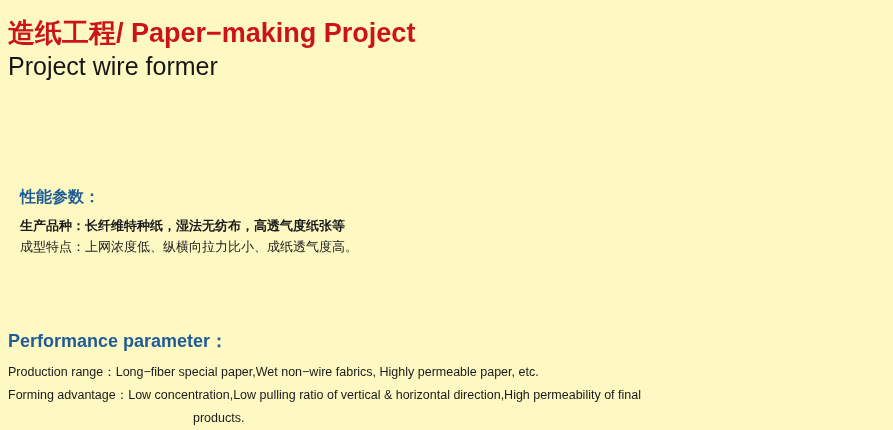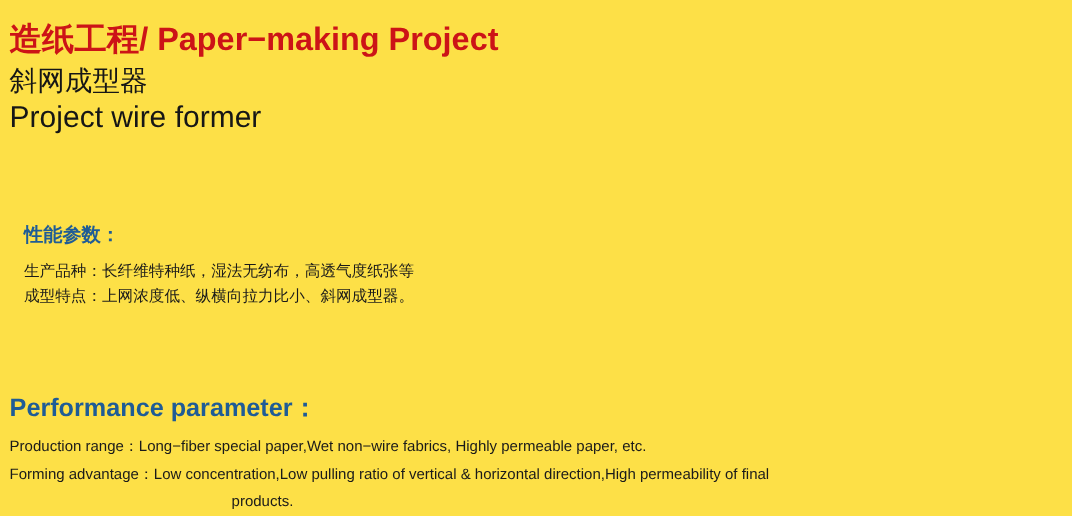--- a/index.html
+++ b/index.html
@@ -15,21 +15,21 @@
     font-family: "Liberation Sans", "DejaVu Sans", sans-serif;
     -webkit-font-smoothing: antialiased;
   }
 
   .page {
     position: absolute;
     left: 0;
     top: 0;
     width: 893px;
     height: 430px;
-    background: #fde047;
+    background: #fef9c3;
   }
 
   
   .title-block {
     position: absolute;
     left: 8px;
     top: 16px;
     width: 700px;
   }
 
@@ -81,32 +81,32 @@
   }
 
   .body-cn {
     font-size: 13px;
     font-weight: normal;
     color: #1a1a1a;
     line-height: 21px;
     white-space: nowrap;
     margin: 0;
   }
-  .body-cn.first { margin-top: 8px; }
+  .body-cn.first { margin-top: 8px; font-weight: bold; }
 
   
   .section-en {
     position: absolute;
     left: 8px;
     top: 330px;
     width: 880px;
   }
 
   .heading-en {
-    font-size: 21px;
+    font-size: 18px;
     font-weight: bold;
     color: #1f5c96;
     line-height: 22px;
     white-space: nowrap;
     margin: 0;
   }
 
   .body-en {
     font-size: 12.5px;
     font-weight: normal;
@@ -121,28 +121,27 @@
     padding-left: 185px;
   }
 </style>
 </head>
 <body>
 
 <div class="page">
 
   <div class="title-block">
     <div class="main-title">造纸工程/ Paper−making Project</div>
-    <div class="subtitle-cn">斜网成型器</div>
     <div class="subtitle-en">Project wire former</div>
   </div>
 
   <div class="section-cn">
     <div class="heading-cn">性能参数：</div>
     <div class="body-cn first">生产品种：长纤维特种纸，湿法无纺布，高透气度纸张等</div>
-    <div class="body-cn">成型特点：上网浓度低、纵横向拉力比小、斜网成型器。</div>
+    <div class="body-cn">成型特点：上网浓度低、纵横向拉力比小、成纸透气度高。</div>
   </div>
 
   <div class="section-en">
     <div class="heading-en">Performance parameter：</div>
     <div class="body-en first">Production range：Long−fiber special paper,Wet non−wire fabrics, Highly permeable paper, etc.</div>
     <div class="body-en">Forming advantage：Low concentration,Low pulling ratio of  vertical &amp;  horizontal direction,High permeability of  final</div>
     <div class="body-en continuation">products.</div>
   </div>
 
 </div>

